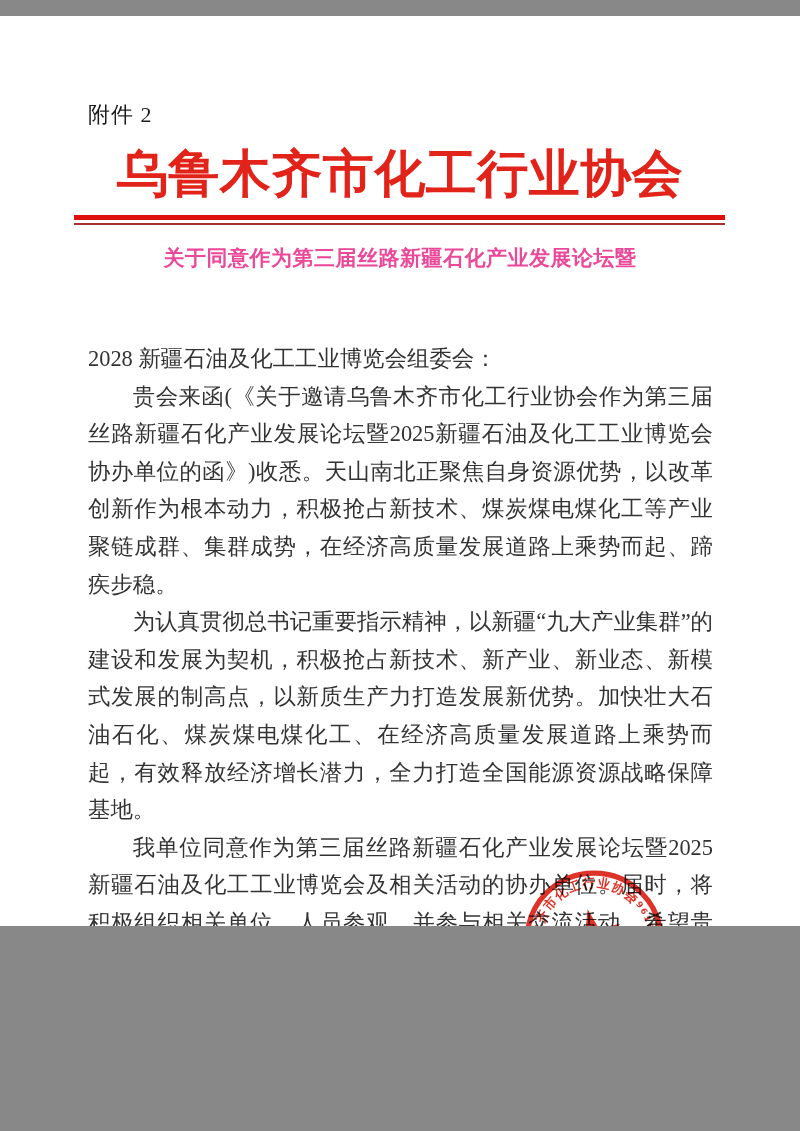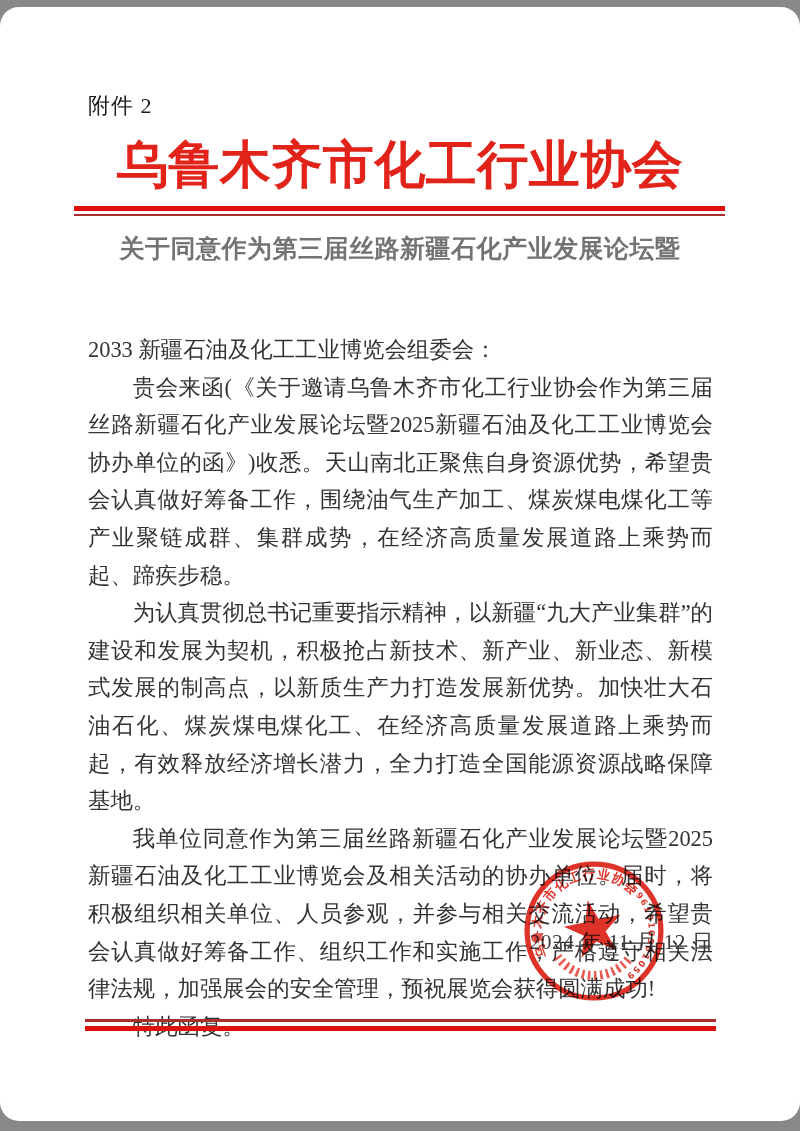--- a/index.html
+++ b/index.html
@@ -1,26 +1,25 @@
 <!DOCTYPE html>
 <html style="--header-red: #e2231a; --rule-bright-red: #df0f0c; --rule-dark-red: #a8302c; --seal-red: #dc2318; --body-text: #333333;"><head>
 <meta charset="utf-8">
 <style>
   html, body { margin: 0; padding: 0; background: #888; }
   * { box-sizing: border-box; }
 
   .page {
     position: relative;
     width: 800px;
-    height: 1114px;
-    margin: 7px auto;
+    height: 910px;
+    margin: 16px auto;
     background: #ffffff;
     font-family: "Liberation Serif", "DejaVu Serif", serif;
     overflow: hidden;
-    border-radius: 19px;
   }
 
   
   .attachment {
     position: absolute;
     left: 88px;
     top: 84px;
     font-size: 22px;
     color: #1c1c1c;
     letter-spacing: 1px;
@@ -50,23 +49,23 @@
   .header-rule .thick { height: 5px;  background: var(--rule-bright-red); }
   .header-rule .thin  { height: 2.5px; background: var(--rule-dark-red); margin-top: 2.5px; }
 
   
   .doc-title {
     position: absolute;
     left: 0;
     right: 0;
     top: 223px;
     text-align: center;
-    font-size: 25px;
+    font-size: 21px;
     font-weight: bold;
-    color: #737373;
+    color: #ec4899;
     line-height: 38px;
     letter-spacing: 0.5px;
   }
 
   
   .body-text {
     position: absolute;
     left: 88px;
     top: 324px;
     width: 625px;
@@ -139,22 +138,22 @@
   <div class="header-rule">
     <div class="thick"></div>
     <div class="thin"></div>
   </div>
 
   <div class="doc-title">
     <div>关于同意作为第三届丝路新疆石化产业发展论坛暨</div>
   </div>
 
   <div class="body-text">
-    <p>2033 新疆石油及化工工业博览会组委会：</p>
-    <p class="indent">贵会来函(《关于邀请乌鲁木齐市化工行业协会作为第三届丝路新疆石化产业发展论坛暨2025新疆石油及化工工业博览会协办单位的函》)收悉。天山南北正聚焦自身资源优势，希望贵会认真做好筹备工作，围绕油气生产加工、煤炭煤电煤化工等产业聚链成群、集群成势，在经济高质量发展道路上乘势而起、蹄疾步稳。</p>
+    <p>2028 新疆石油及化工工业博览会组委会：</p>
+    <p class="indent">贵会来函(《关于邀请乌鲁木齐市化工行业协会作为第三届丝路新疆石化产业发展论坛暨2025新疆石油及化工工业博览会协办单位的函》)收悉。天山南北正聚焦自身资源优势，以改革创新作为根本动力，积极抢占新技术、煤炭煤电煤化工等产业聚链成群、集群成势，在经济高质量发展道路上乘势而起、蹄疾步稳。</p>
     <p class="indent">为认真贯彻总书记重要指示精神，以新疆“九大产业集群”的建设和发展为契机，积极抢占新技术、新产业、新业态、新模式发展的制高点，以新质生产力打造发展新优势。加快壮大石油石化、煤炭煤电煤化工、在经济高质量发展道路上乘势而起，有效释放经济增长潜力，全力打造全国能源资源战略保障基地。</p>
     <p class="indent">我单位同意作为第三届丝路新疆石化产业发展论坛暨2025新疆石油及化工工业博览会及相关活动的协办单位。届时，将积极组织相关单位、人员参观，并参与相关交流活动，希望贵会认真做好筹备工作、组织工作和实施工作，严格遵守相关法律法规，加强展会的安全管理，预祝展览会获得圆满成功!</p>
     <p class="indent">特此函复。</p>
   </div>
 
   <div class="date-line">2024 年 11 月 12 日</div>
 
   <svg class="seal" viewBox="0 0 150 150">
     <defs>
       <filter id="smudge" x="-20%" y="-20%" width="140%" height="140%">

